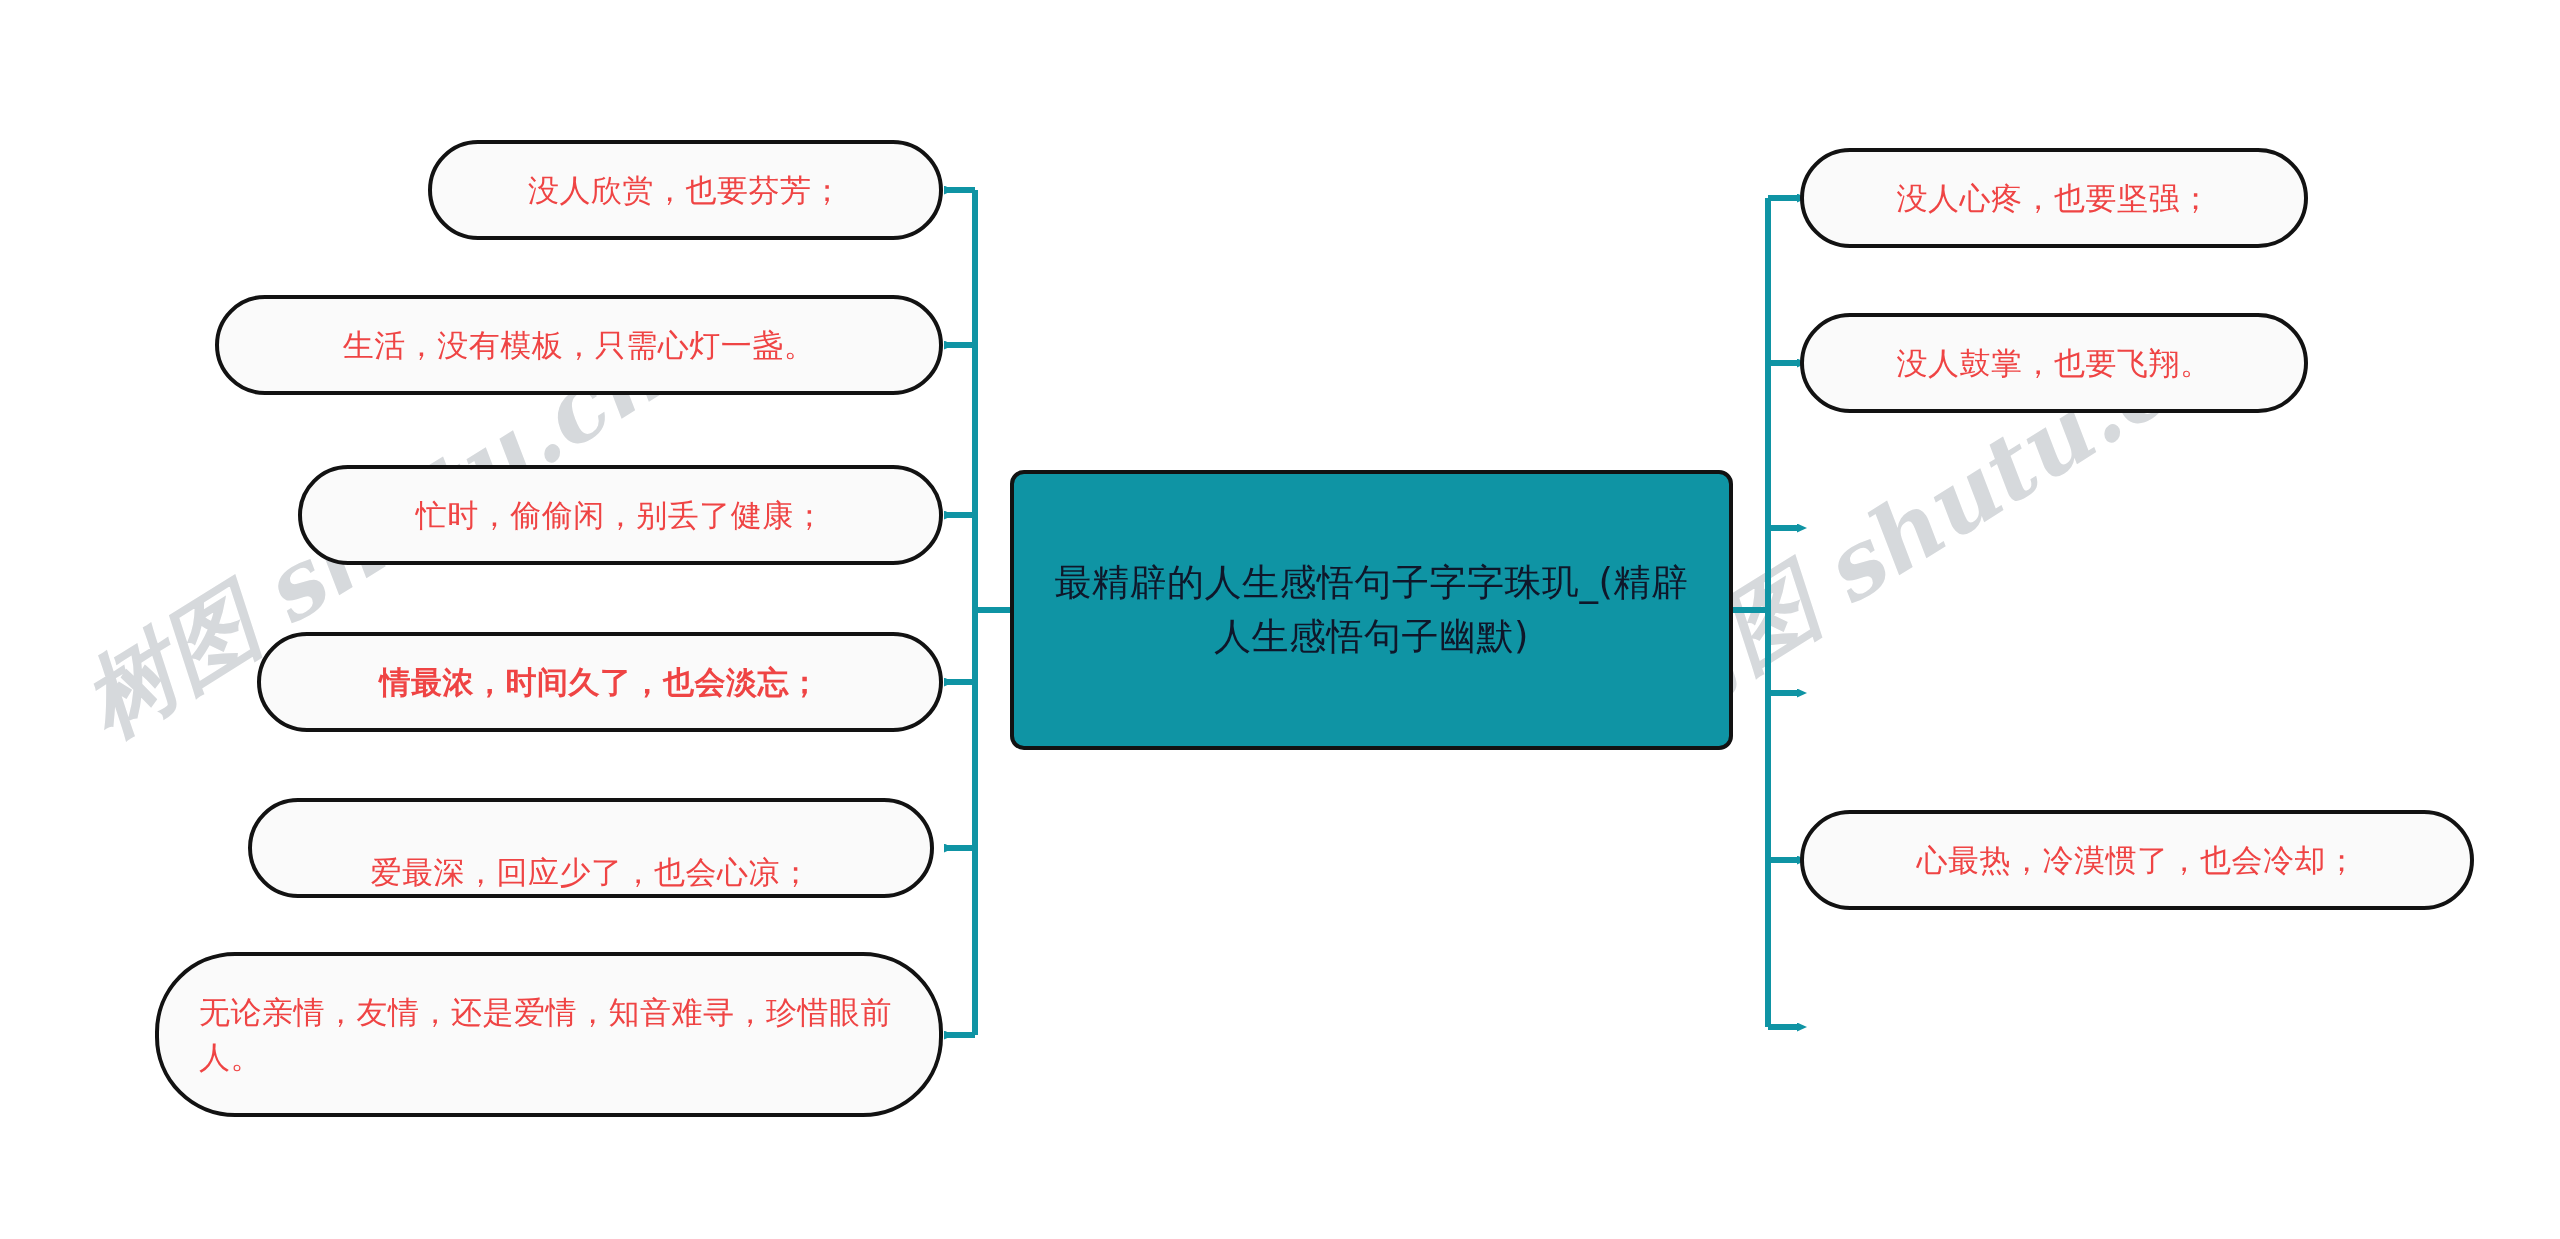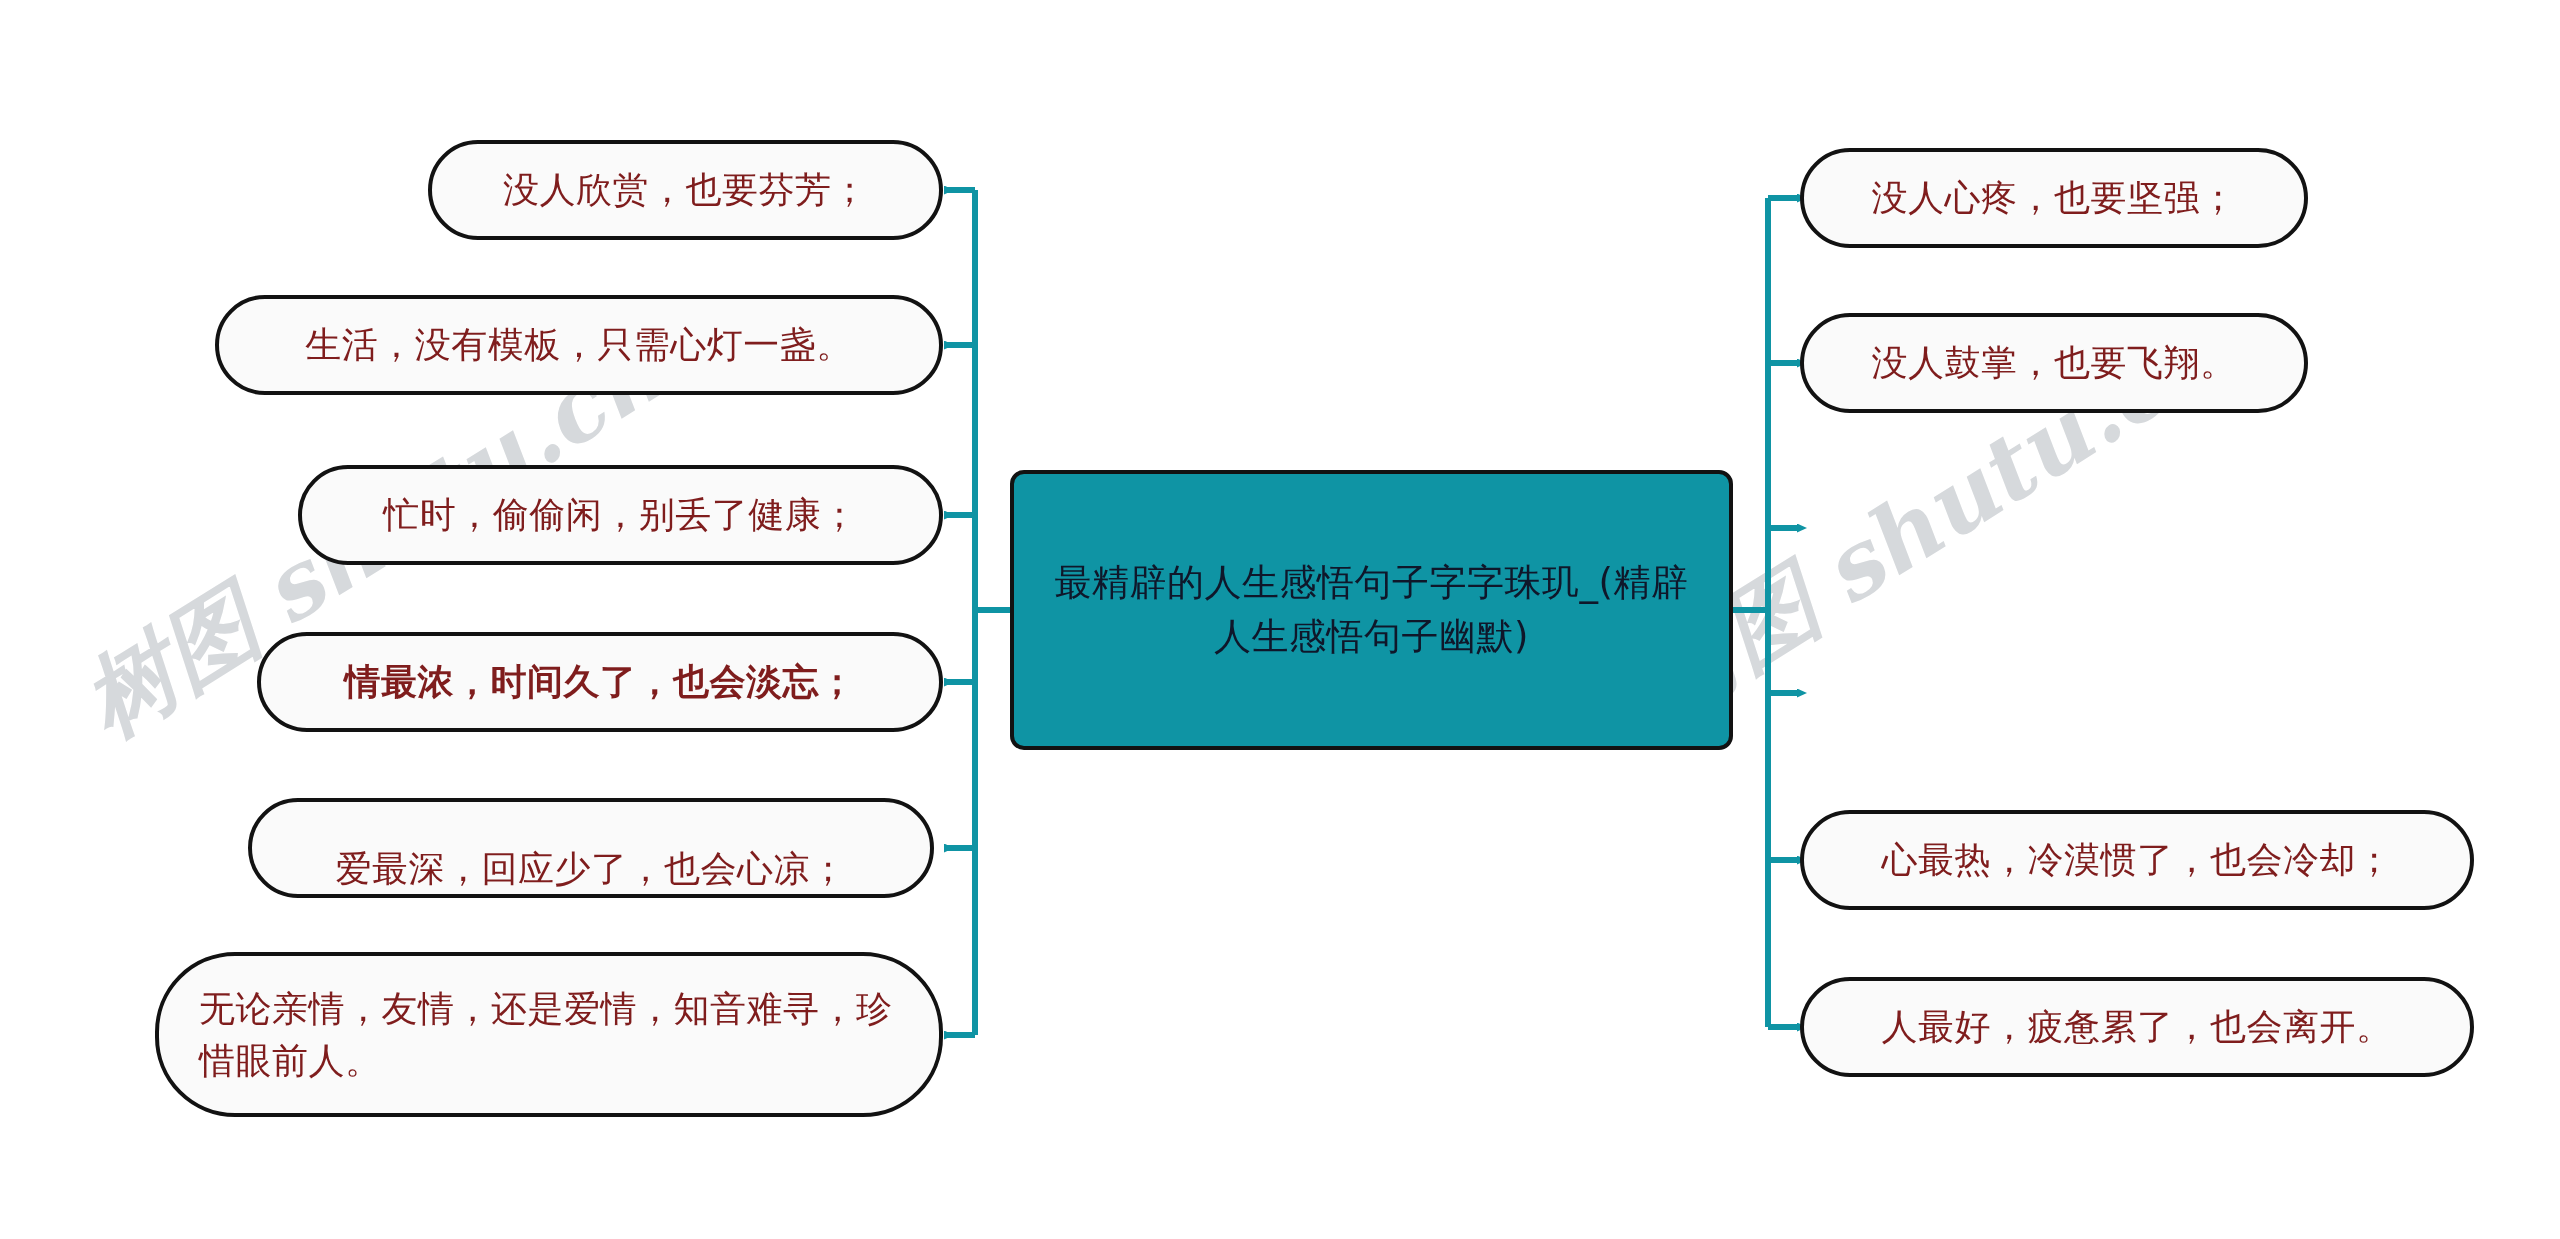--- a/index.html
+++ b/index.html
@@ -61,22 +61,22 @@
   
   .node {
     position: absolute;
     box-sizing: border-box;
     z-index: 3;
     display: flex;
     align-items: center;
     background: #fafafa;
     border: 4px solid #121212;
     border-radius: 999px;
-    color: #7f1d1d;
-    font-size: 36px;
+    color: #ef4444;
+    font-size: 31px;
     line-height: 1.42;
     letter-spacing: 0.5px;
   }
   .node .txt {
     width: 100%;
     padding: 0 34px;
     text-align: center;
   }
   .node.left .txt { text-align: center; }
   .node.multiline .txt {
@@ -186,17 +186,14 @@
   <div class="node right" style="left:1800px; top:313px; width:508px; height:100px;">
     <span class="txt">没人鼓掌，也要飞翔。</span>
   </div>
 
 
 
   <div class="node right" style="left:1800px; top:810px; width:674px; height:100px;">
     <span class="txt">心最热，冷漠惯了，也会冷却；</span>
   </div>
 
-  <div class="node right" style="left:1800px; top:977px; width:674px; height:100px;">
-    <span class="txt">人最好，疲惫累了，也会离开。</span>
-  </div>
 
 </div>
 
 </body></html>

